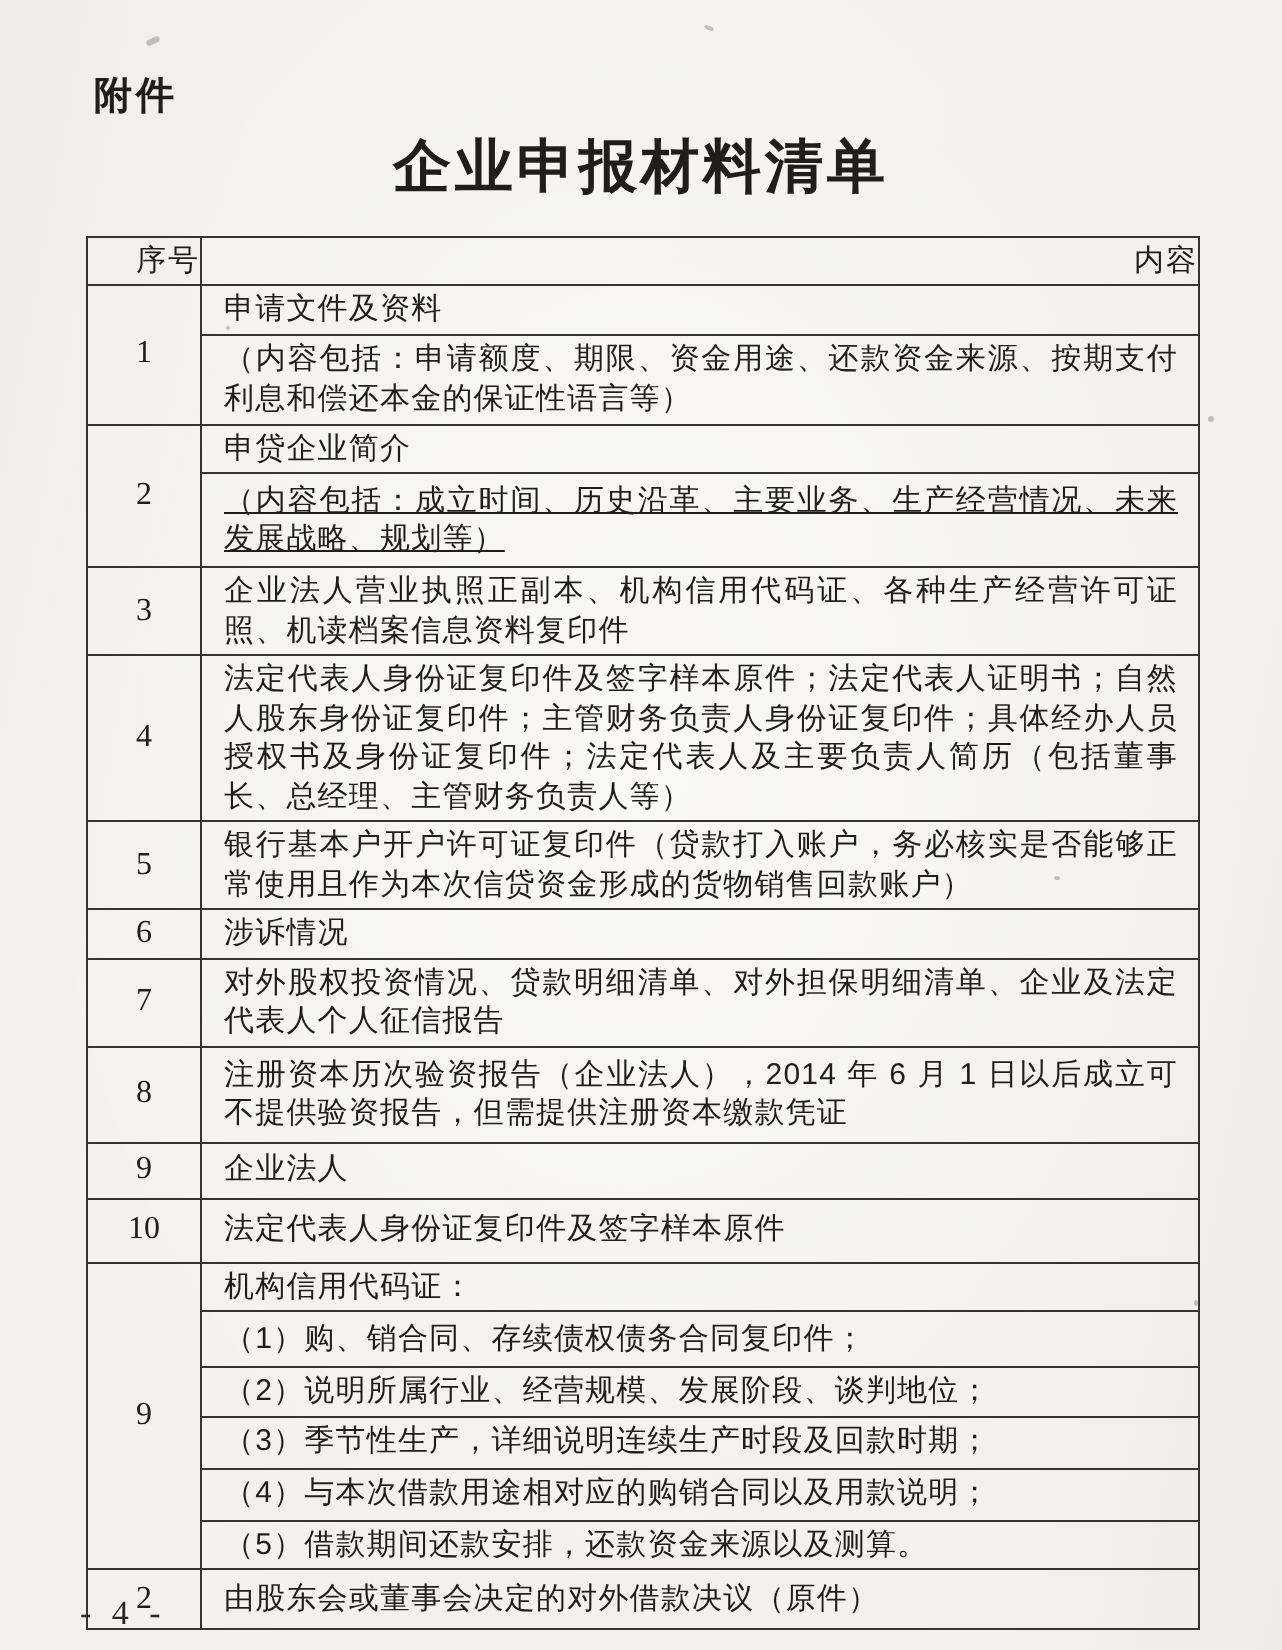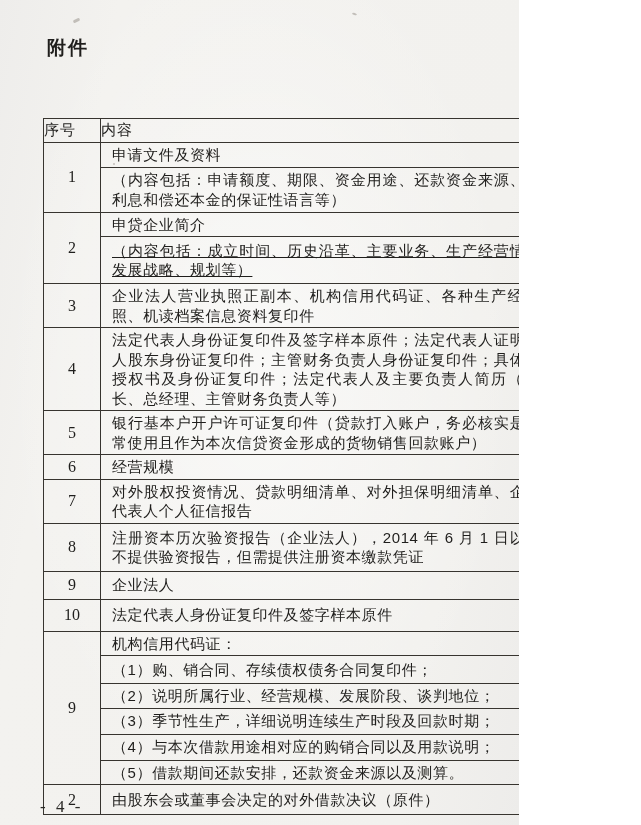--- a/index.html
+++ b/index.html
@@ -1,18 +1,18 @@
 <!DOCTYPE html>
 <html lang="zh"><head>
 <meta charset="utf-8">
 <style>
   html,body{margin:0;padding:0;}
   .page{
     position:relative;
-    width:519px;height:825px;
+    width:641px;height:825px;
     background:
       radial-gradient(ellipse at 50% 45%, rgba(255,255,255,.55) 0%, rgba(255,255,255,0) 70%),
       linear-gradient(100deg, #eeedeb 0%, #f3f2ef 18%, #f2f1ee 82%, #edecea 100%);
     font-family:"Liberation Sans","DejaVu Sans",sans-serif;
     color:#1f1e1c;
     overflow:hidden;
   }
   .attachment{
     position:absolute;top:35px;left:47px;
     font-size:19px;font-weight:bold;letter-spacing:2px;
@@ -27,21 +27,21 @@
     position:absolute;left:43px;top:118px;width:557px;
     border-collapse:collapse;table-layout:fixed;
   }
   .col-no{width:57px;}
   .materials th,.materials td{
     border:1.6px solid #37342f;
     vertical-align:middle;
     font-weight:normal;
   }
   .materials th{
-    font-size:15px;letter-spacing:1px;text-align:left;padding:2px 0;
+    font-size:15px;letter-spacing:1px;text-align:right;padding:2px 0;
   }
   td.no{
     text-align:center;
     font-family:"Liberation Serif","DejaVu Serif",serif;
     font-size:16px;
   }
   td.content{
     padding:2px 10px 2px 11px;
     font-size:15px;line-height:19.5px;
     letter-spacing:.6px;
@@ -60,20 +60,21 @@
   .s5{left:527px;top:438px;width:3px;height:2px;}
   .s6{left:597px;top:650px;width:2px;height:3px;}
 </style>
 </head>
 <body>
 
 <div class="page">
 
   <div class="attachment">附件</div>
 
+  <h1 class="title">企业申报材料清单</h1>
 
   <table class="materials">
     <colgroup>
         <col class="col-no">
         <col>
       </colgroup>
 
     <tbody>
         <tr style="height:23px;">
       <th>序号</th>
@@ -106,21 +107,21 @@
       <td class="content">法定代表人身份证复印件及签字样本原件；法定代表人证明书；自然人股东身份证复印件；主管财务负责人身份证复印件；具体经办人员授权书及身份证复印件；法定代表人及主要负责人简历（包括董事长、总经理、主管财务负责人等）</td>
     </tr>
 
     <tr style="height:43px;">
       <td class="no">5</td>
       <td class="content">银行基本户开户许可证复印件（贷款打入账户，务必核实是否能够正常使用且作为本次信贷资金形成的货物销售回款账户）</td>
     </tr>
 
     <tr style="height:21px;">
       <td class="no">6</td>
-      <td class="content">经营规模</td>
+      <td class="content">涉诉情况</td>
     </tr>
 
     <tr style="height:44px;">
       <td class="no">7</td>
       <td class="content">对外股权投资情况、贷款明细清单、对外担保明细清单、企业及法定代表人个人征信报告</td>
     </tr>
 
     <tr style="height:48px;">
       <td class="no">8</td>
       <td class="content">注册资本历次验资报告（企业法人），2014 年 6 月 1 日以后成立可不提供验资报告，但需提供注册资本缴款凭证</td>

